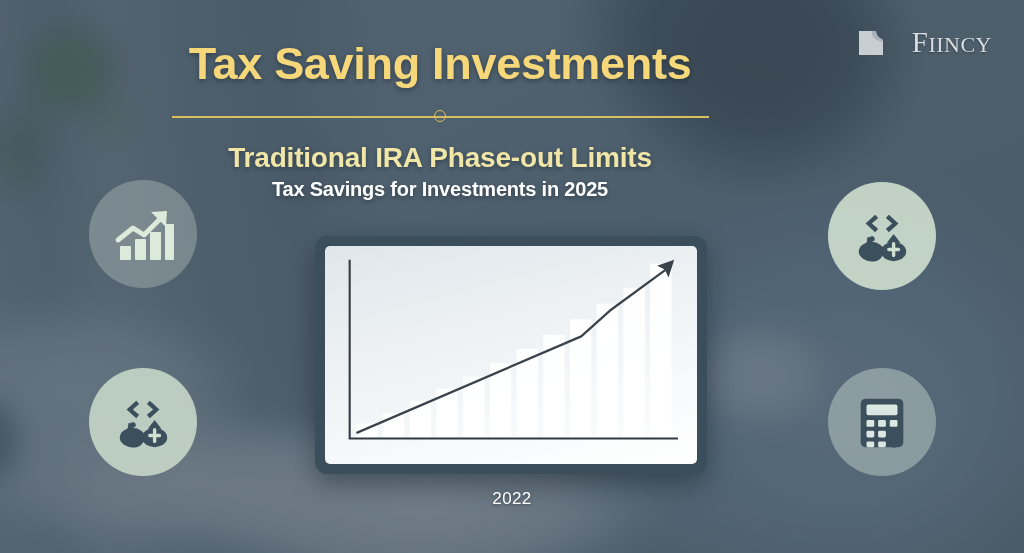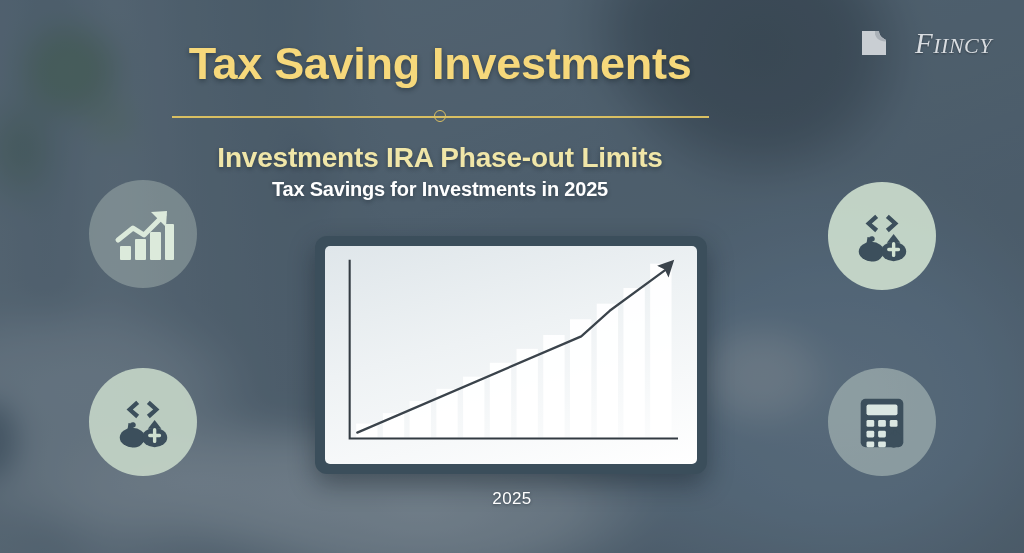--- a/index.html
+++ b/index.html
@@ -74,23 +74,22 @@
     inset: 0;
     background: rgba(74,90,104,0.30);
   }
 
   
   .logo {
     position: absolute;
     top: 28px;
     right: 32px;
     display: flex;
-    align-items: flex-end;
+    align-items: flex-start;
     gap: 25px;
-    font-style: italic;
   }
   .logo-mark { width: 30px; height: 30px; display: block; }
   .logo-text {
     color: #d9dde1;
     font-family: "Liberation Serif", serif;
     font-size: 29px;
     letter-spacing: 0.5px;
     line-height: 1;
     text-shadow: 0 1px 2px rgba(0,0,0,0.35);
   }
@@ -228,21 +227,21 @@
   </div>
 
   <div class="headline">
     <h1 class="title">Tax Saving Investments</h1>
 
     <div class="divider">
       <div class="divider-line"></div>
       <div class="divider-dot"></div>
     </div>
 
-    <p class="subtitle1">Investments IRA Phase-out Limits</p>
+    <p class="subtitle1">Traditional IRA Phase-out Limits</p>
     <p class="subtitle2">Tax Savings for Investments in 2025</p>
   </div>
 
   <div class="badge badge-tl">
     <svg width="64" height="64" viewBox="0 0 64 64">
       <g fill="#dceadb">
         <rect x="9" y="44" width="11" height="14" rx="1"></rect>
         <rect x="24" y="37" width="11" height="21" rx="1"></rect>
         <rect x="39" y="30" width="11" height="28" rx="1"></rect>
         <rect x="54" y="22" width="9" height="36" rx="1"></rect>
@@ -322,15 +321,15 @@
           </g>
 
         <path d="M26,14 L26,196 L372,196" stroke="#333b42" stroke-width="2.2" fill="none"></path>
 
         <path id="trendline" d="M34,190 L270,92 L300,66 L362,22" stroke="#3a434b" stroke-width="2.4" fill="none" stroke-linejoin="round" stroke-linecap="round"></path>
         <path d="M350,20 L368,14 L362,32 L358,24 Z" fill="#3a434b"></path>
       </svg>
     </div>
   </div>
 
-  <div class="chart-caption">2025</div>
+  <div class="chart-caption">2022</div>
 
 </div>
 
 </body></html>

